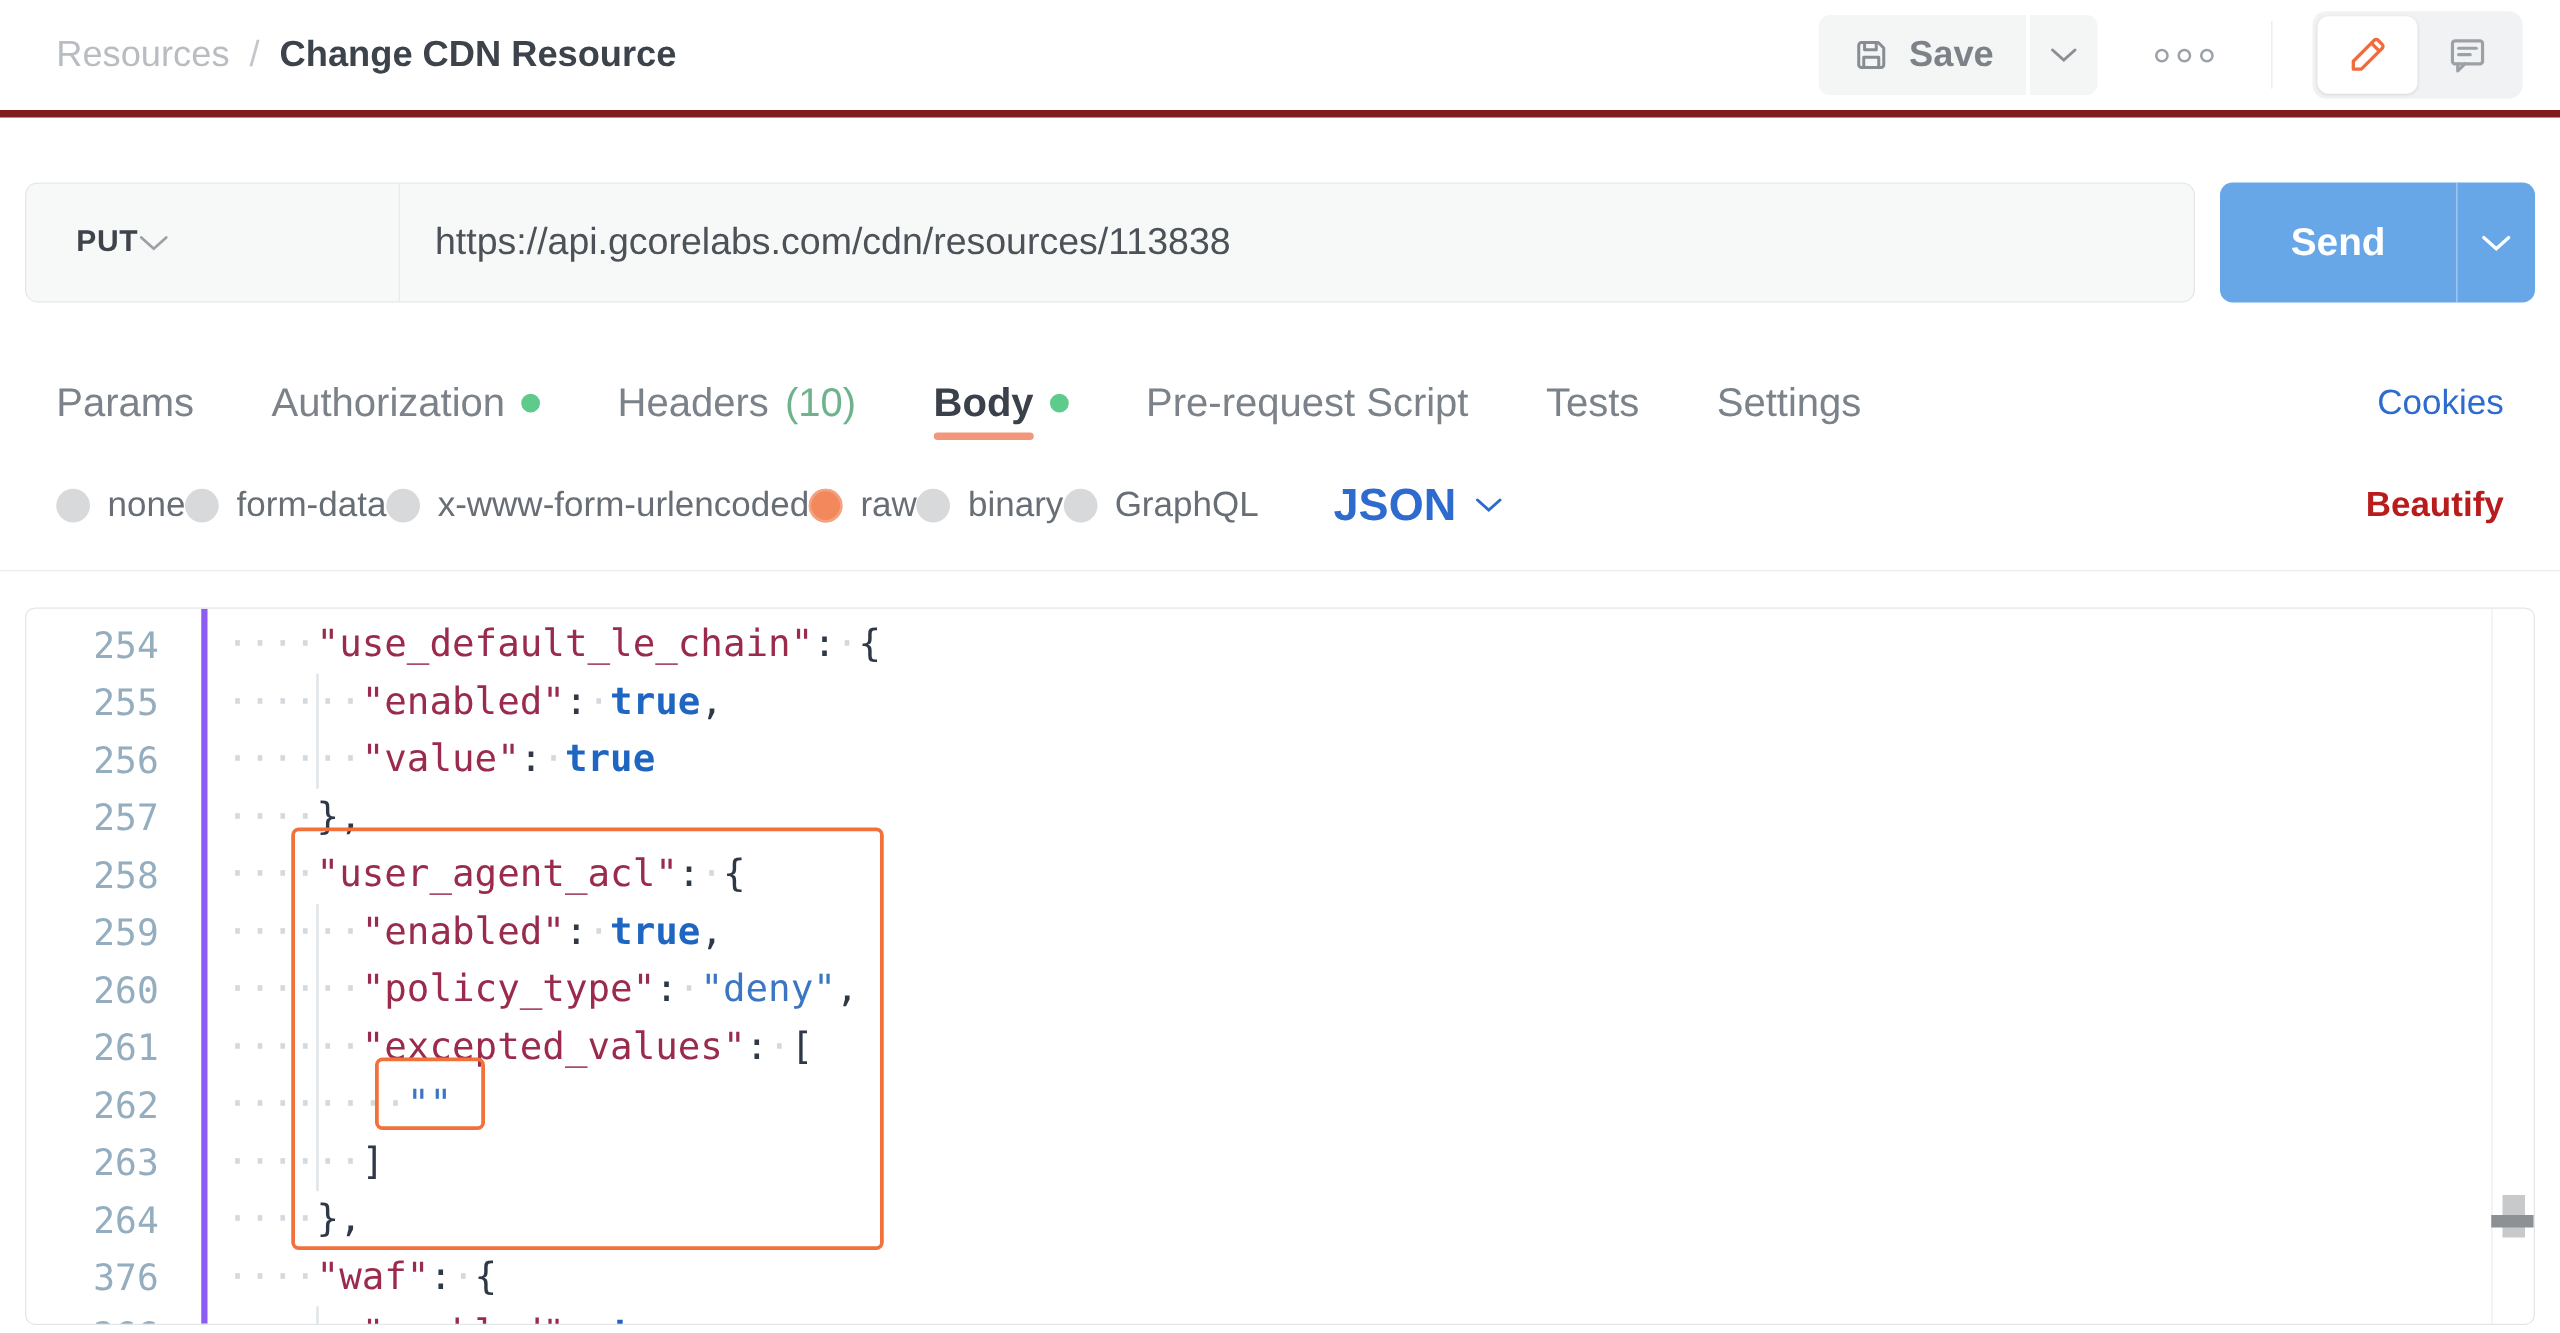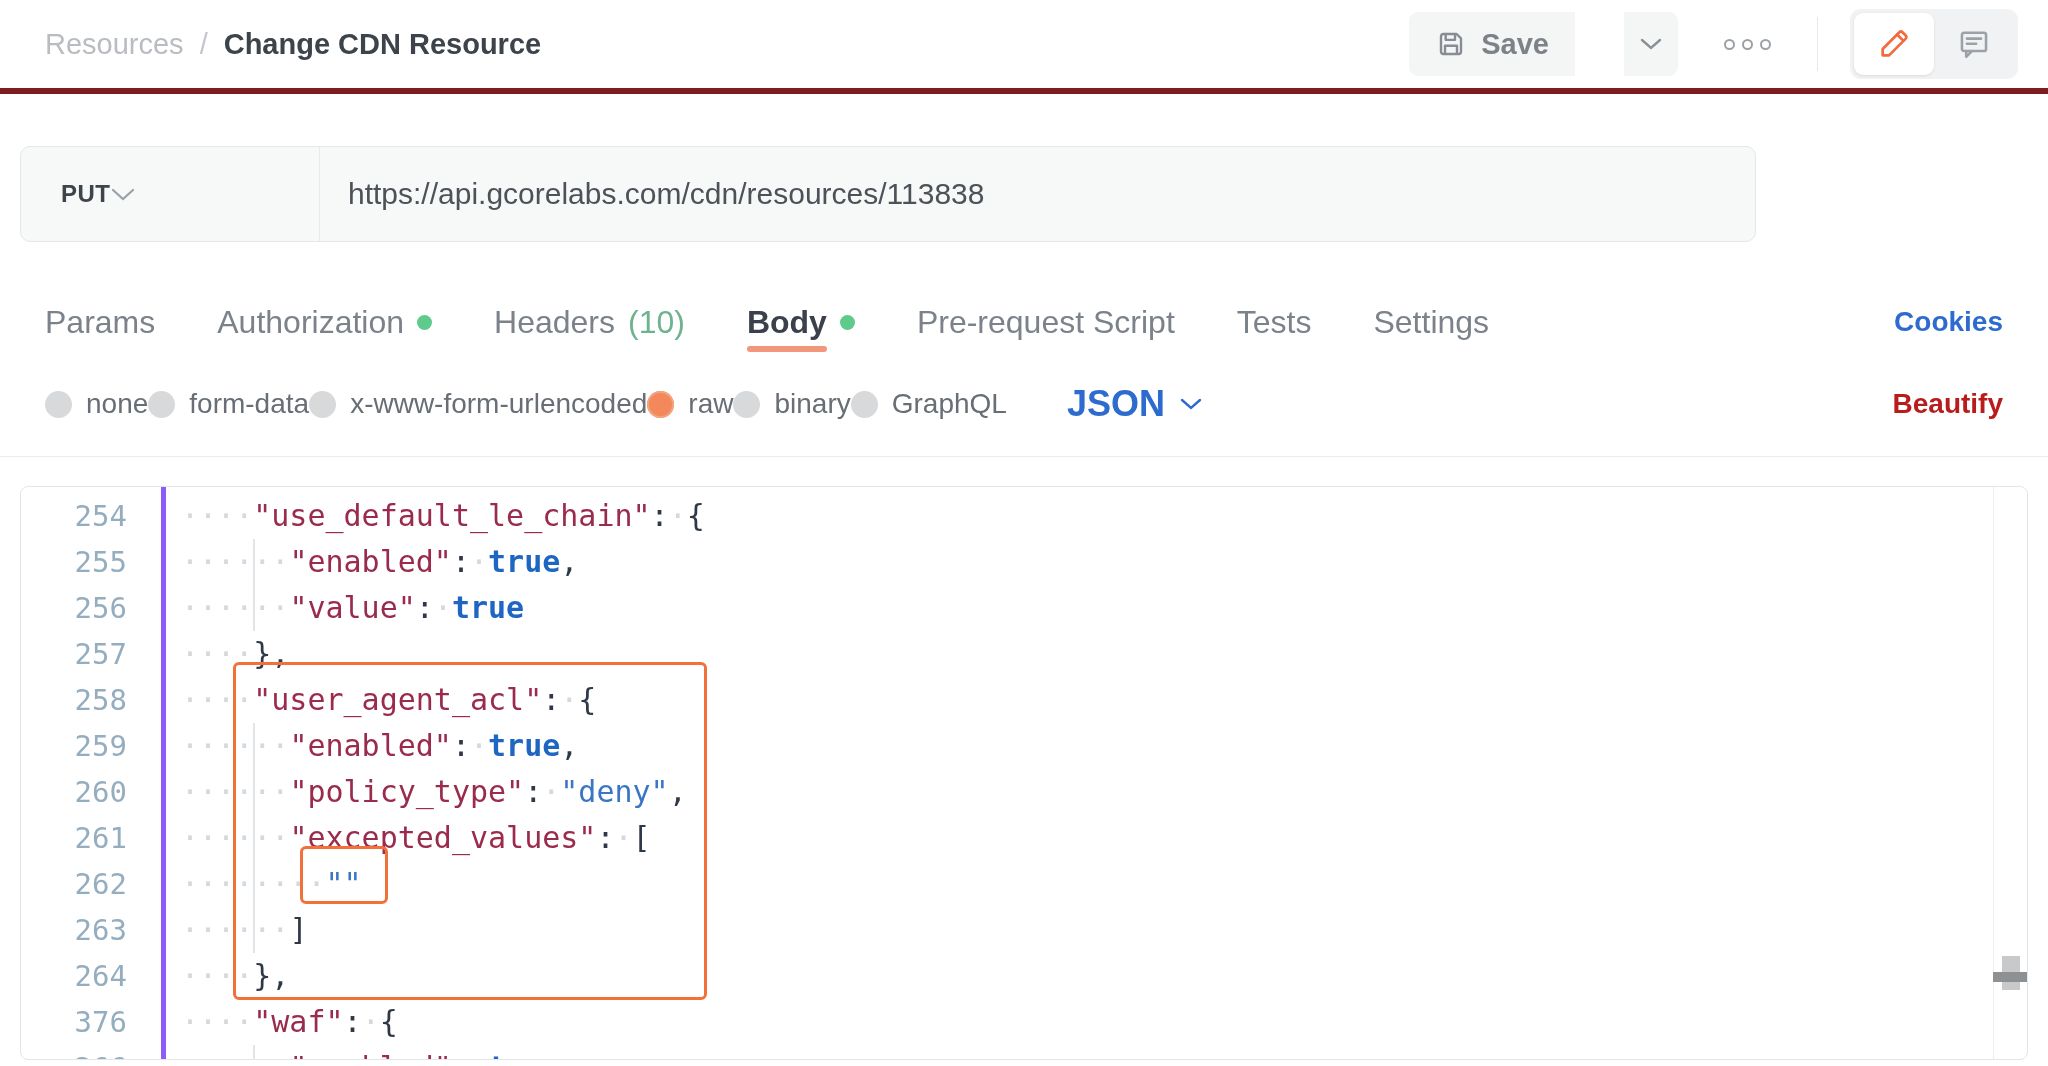--- a/index.html
+++ b/index.html
@@ -9,21 +9,21 @@
   
   .hdr{position:absolute;left:0;top:0;width:2048px;height:94px;box-sizing:border-box;
        border-bottom:6px solid #7f1d1d;display:flex;align-items:center;
        padding:0 30px 0 45px;justify-content:space-between;}
   .crumbs{display:flex;align-items:center;gap:16px;font-size:29px;}
   .crumb-parent{color:#B9BDC2;cursor:pointer;}
   .crumb-sep{color:#C3C7CB;}
   .crumb-current{color:#3C434B;font-weight:bold;}
   .hdr-right{display:flex;align-items:center;}
   .btn{border:none;background:none;padding:0;cursor:pointer;font-family:inherit;}
-  .save-group{display:flex;gap:46px;}
+  .save-group{display:flex;}
   .save-btn{height:64px;background:#F4F5F5;border-radius:9px 0 0 9px;display:flex;
             align-items:center;gap:14px;padding:0 26px;}
   .save-btn span{font-size:29px;color:#7C8287;font-weight:bold;}
   .save-chev{width:54px;height:64px;background:#F4F5F5;border-radius:0 9px 9px 0;
              margin-left:3px;display:flex;align-items:center;justify-content:center;}
   .more-btn{margin-left:46px;display:flex;gap:7px;align-items:center;}
   .more-btn i{display:block;width:11px;height:11px;border:2.5px solid #9BA1A6;
               border-radius:50%;box-sizing:border-box;}
   .hdr-div{width:1px;height:54px;background:#E7E9EA;margin-left:46px;}
   .seg{margin-left:32px;background:#F1F2F3;border-radius:11px;padding:4px;display:flex;}
@@ -53,21 +53,21 @@
   .tabs-row{position:absolute;left:45px;right:45px;top:296px;height:52px;
             display:flex;align-items:center;gap:62px;}
   .tab{display:flex;align-items:center;gap:13px;font-size:32px;color:#7C828A;
        cursor:pointer;position:relative;height:100%;}
   .tab .tab-label{position:relative;display:flex;align-items:center;height:100%;}
   .tab.active .tab-label{color:#3A414B;font-weight:bold;}
   .tab .dot{width:15px;height:15px;border-radius:50%;background:#5ECB8C;}
   .tab .count{color:#6EB38D;}
   .tab .underline{position:absolute;left:0;right:0;bottom:-4px;height:6px;
                   border-radius:3px;background:#F2977B;}
-  .cookies{margin-left:auto;font-size:28px;font-weight:bold;color:#2D6BCE;cursor:pointer;}
+  .cookies{margin-left:auto;font-size:28px;font-weight:normal;color:#2D6BCE;cursor:pointer;}
 
   
   .modes-row{position:absolute;left:45px;right:45px;top:372px;height:64px;
              display:flex;align-items:center;gap:46px;}
   .mode{display:flex;align-items:center;gap:14px;cursor:pointer;}
   .mode .radio{width:27px;height:27px;border-radius:50%;background:#D7D9DB;}
   .mode.selected .radio{background:#F2885C;box-shadow:inset 0 0 0 2px #F4A37E;}
   .mode .mode-label{font-size:28px;color:#686E75;}
   .lang-select{display:flex;align-items:center;gap:15px;margin-left:14px;cursor:pointer;}
   .lang-select b{font-size:36px;color:#2D6BCE;}
@@ -167,20 +167,31 @@
         <b>PUT</b>
         <span>
           <svg width="24" height="13" viewBox="0 0 24 13" fill="none" stroke="#9BA1A6" stroke-width="2.2" stroke-linecap="round">
               <polyline points="2,2 12,11 22,2"></polyline>
             </svg>
         </span>
       </div>
       <div class="vdiv"></div>
       <input class="url-input" type="text" value="https://api.gcorelabs.com/cdn/resources/113838" style="">
     </div>
+    <div class="send">
+      <div class="send-label">Send</div>
+      <div class="send-div"></div>
+      <div class="send-chev">
+        <span>
+          <svg width="24" height="13" viewBox="0 0 24 13" fill="none" stroke="#ffffff" stroke-width="2.6" stroke-linecap="round">
+              <polyline points="2,2 12,11 22,2"></polyline>
+            </svg>
+        </span>
+      </div>
+    </div>
   </div>
 
   <div class="tabs-row">
     <div id="tabs-mount" style="display:flex;align-items:center;gap:62px;height:100%;">
         <div class="tab">
           <span class="tab-label">Params</span>
         </div>
         <div class="tab">
           <span class="tab-label">Authorization</span>
           <span class="dot"></span>

